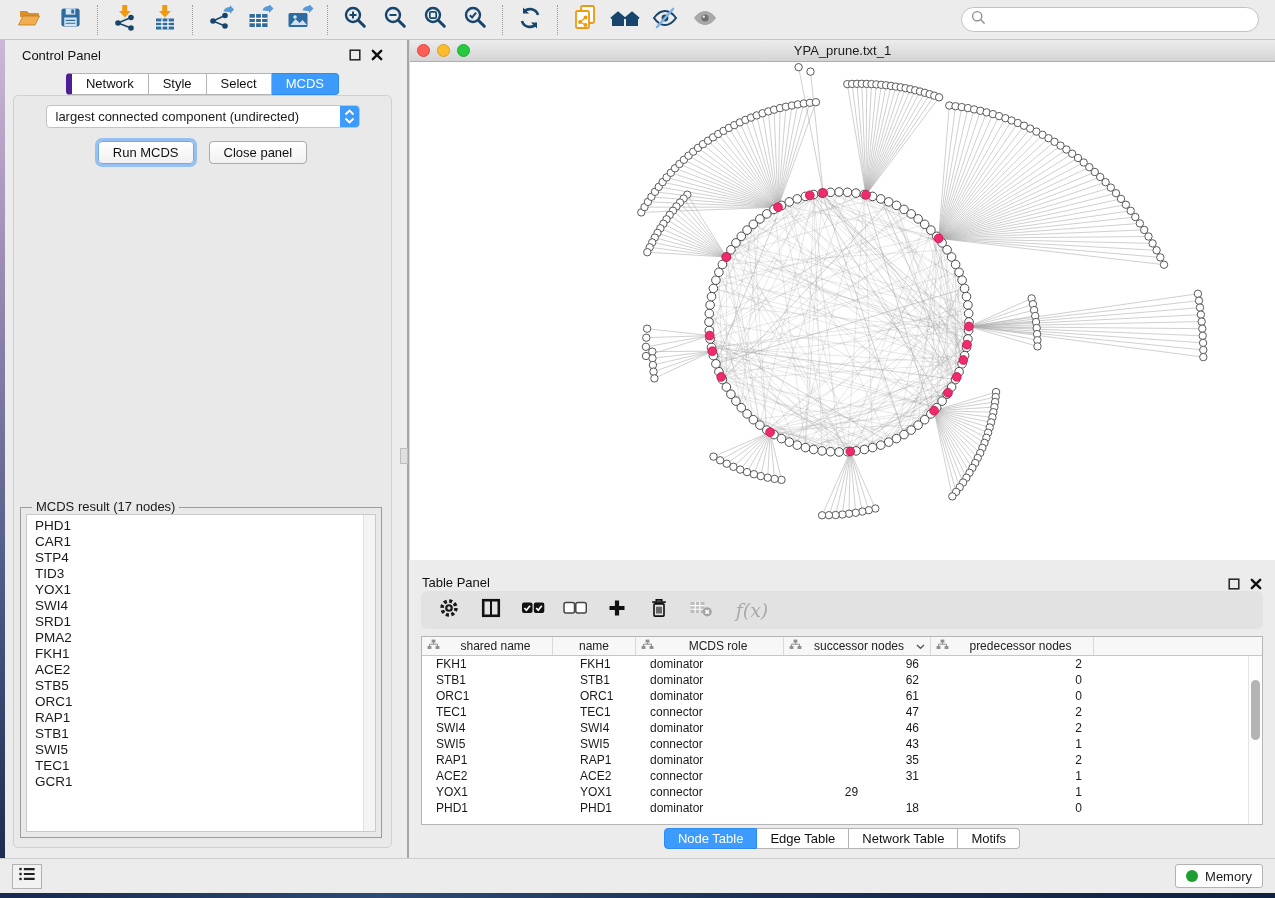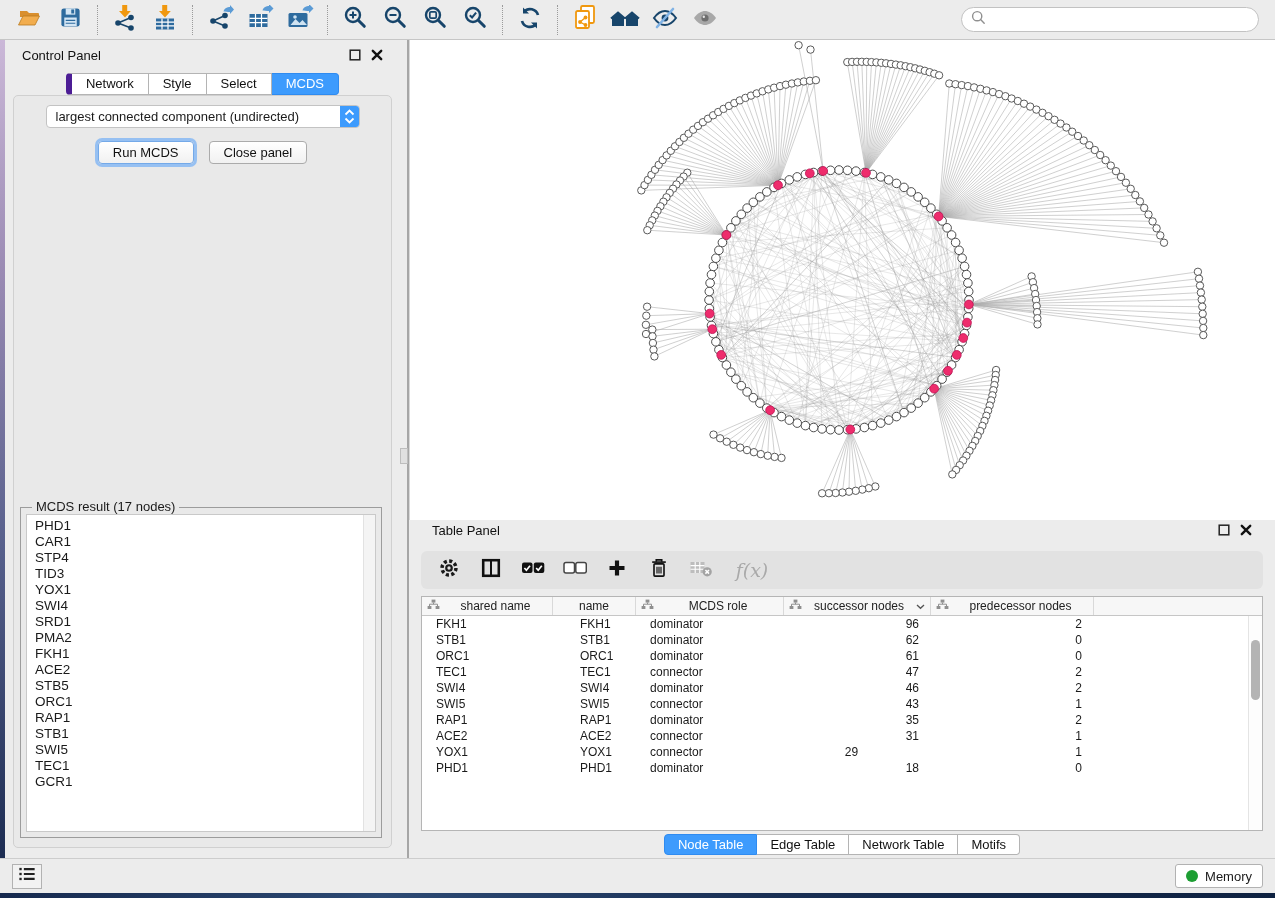--- a/index.html
+++ b/index.html
@@ -74,27 +74,27 @@
   .nw-canvas{ flex:1; position:relative; background:#fff; }
   .nw-canvas svg{ position:absolute; left:0; top:0; }
   .chord{ stroke:#8d8d8d; stroke-width:.6; opacity:.34; }
   .fan-edge{ stroke:#ababab; stroke-width:.7; opacity:.8; }
   .ring-node{ fill:#fff; stroke:#4c4c4c; stroke-width:1; }
   .sat-node{ fill:#fff; stroke:#5a5a5a; stroke-width:1; }
   .hub-node{ fill:#ee2c6c; stroke:#c01256; stroke-width:.8; }
 
   
   .table-panel{ flex:1; margin-top:3px; background:#ececec; display:flex; flex-direction:column; }
-  .tp-header{ height:27px; display:flex; align-items:flex-start; padding:0 23px; }
+  .tp-header{ height:27px; display:flex; align-items:flex-end; padding:0 13px; }
   .tp-toolbar{ margin:1px 12px 0 12px; height:38px; background:#e2e2e2; border-radius:6px;
                display:flex; align-items:center; gap:16px; padding:0 15px; }
   .tp-tool{ width:26px; height:26px; display:flex; align-items:center; justify-content:center; }
   .fx-label{ font-family:"DejaVu Serif",serif; font-style:italic; font-size:19px; color:#a9a9a9; }
 
-  .tp-table{ margin:7px 12px 0 12px; height:235px; background:#fff; border:1px solid #b5b5b5; position:relative; overflow:hidden; }
+  .tp-table{ margin:7px 12px 0 12px; height:189px; background:#fff; border:1px solid #b5b5b5; position:relative; overflow:hidden; }
   .nt-header{ display:flex; height:19px; background:#f7f7f7; border-bottom:1px solid #c6c6c6; }
   .nt-hcell{ display:flex; align-items:center; border-right:1px solid #d9d9d9; font-size:12px; color:#222;
              padding:0 5px; gap:4px; overflow:hidden; }
   .nt-hcell .hc-label{ flex:1; text-align:center; white-space:nowrap; }
   .nt-row{ display:flex; height:16px; }
   .nt-cell{ font-size:12px; line-height:16px; white-space:nowrap; overflow:hidden; }
   .nt-cell.left{ text-align:left; padding-left:14px; }
   .nt-cell.left2{ text-align:left; padding-left:27px; }
   .nt-cell.right{ text-align:right; padding-right:12px; }
   .nt-scrollbar{ position:absolute; right:0; top:19px; bottom:0; width:14px; background:#fdfdfd; border-left:1px solid #e4e4e4; }
@@ -324,20 +324,28 @@
       </div>
     </div>
   </div>
 
   <div class="v-divider">
     <div class="splitter-handle"></div>
   </div>
 
   <div class="right-col">
     <div class="network-window">
+      <div class="nw-titlebar">
+        <span class="traffic">
+          <span class="t-dot t-red"></span>
+          <span class="t-dot t-yellow"></span>
+          <span class="t-dot t-green"></span>
+        </span>
+        <span class="nw-title">YPA_prune.txt_1</span>
+      </div>
       <div class="nw-canvas">
         <svg width="866" height="498">
             <line x1="437.5" y1="389.7" x2="316.4" y2="195.0" class="chord"></line>
             <line x1="549.1" y1="309.7" x2="356.8" y2="368.1" class="chord"></line>
             <line x1="437.5" y1="389.7" x2="508.1" y2="363.1" class="chord"></line>
             <line x1="554.6" y1="226.4" x2="305.9" y2="301.8" class="chord"></line>
             <line x1="537.1" y1="332.2" x2="364.0" y2="372.6" class="chord"></line>
             <line x1="454.4" y1="132.5" x2="520.9" y2="351.9" class="chord"></line>
             <line x1="558.7" y1="268.5" x2="343.3" y2="162.3" class="chord"></line>
             <line x1="300.1" y1="277.0" x2="537.1" y2="332.2" class="chord"></line>

